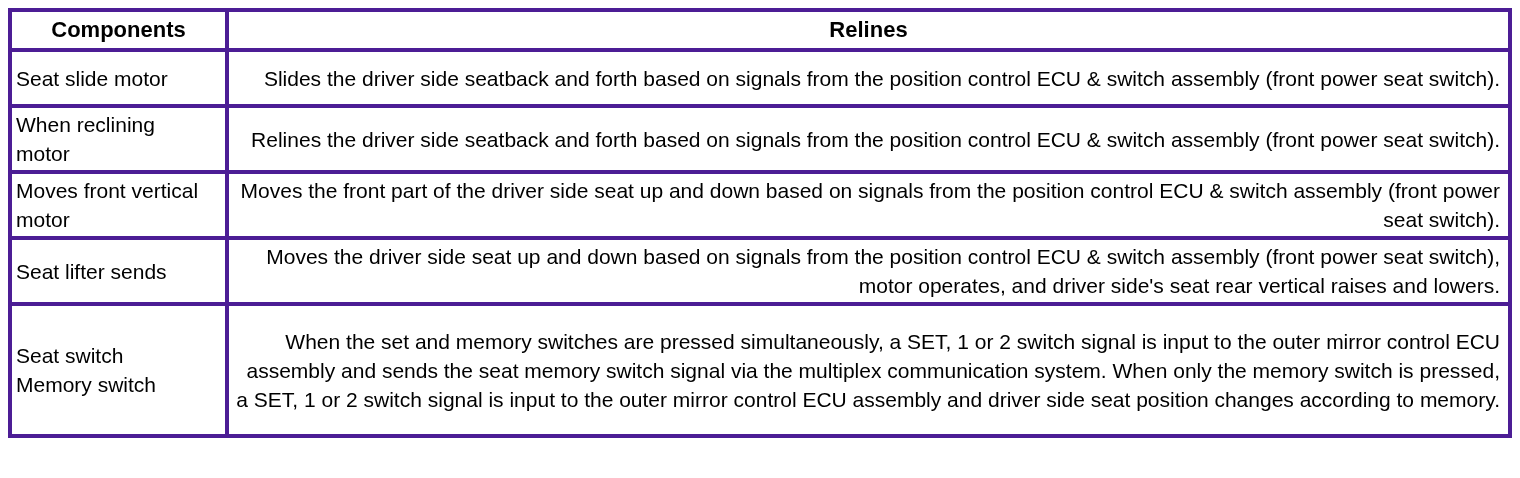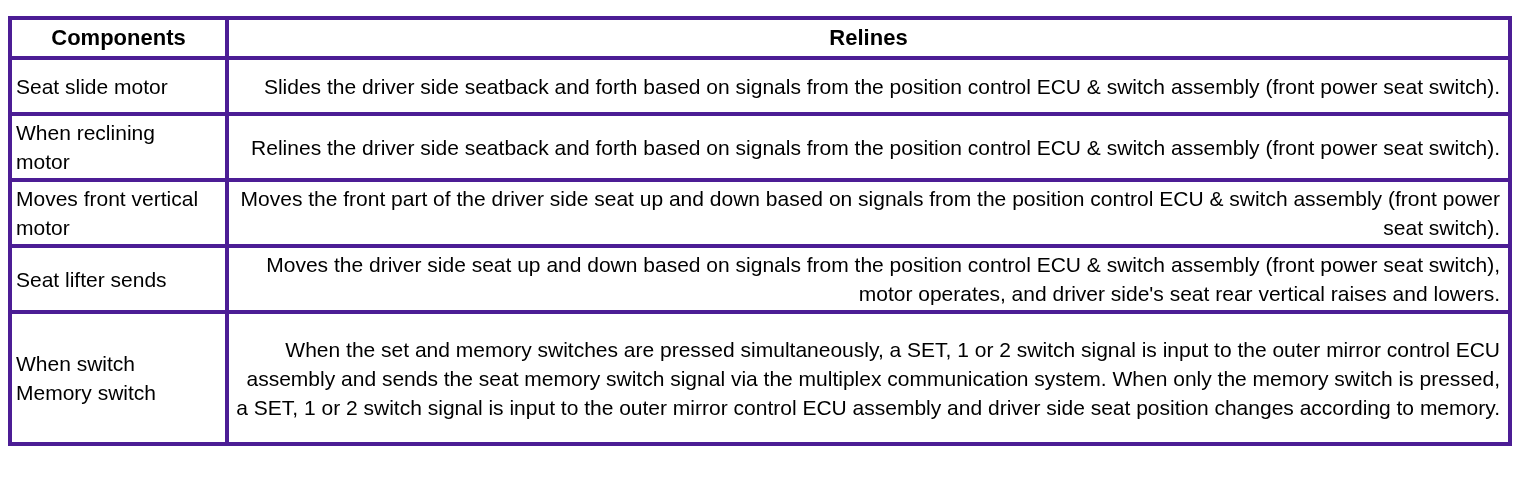--- a/index.html
+++ b/index.html
@@ -17,21 +17,20 @@
     background: #ffffff;
   }
   table.spec-table {
     border-collapse: collapse;
     width: 100%;
     table-layout: fixed;
     background: #ffffff;
   }
   table.spec-table, table.spec-table th, table.spec-table td {
     border: 4px solid #4c1d95;
-    margin-top: 8px;
   }
   table.spec-table {
     border-width: 3px;
   }
   th.col-comp { width: 209px; }
   th {
     font-size: 22px;
     font-weight: bold;
     text-align: center;
     vertical-align: middle;
@@ -79,19 +78,19 @@
       <tr class="row-std">
         <td class="comp">Moves front vertical
 motor</td>
         <td class="func">Moves the front part of the driver side seat up and down based on signals from the position control ECU &amp; switch assembly (front power seat switch).</td>
       </tr>
       <tr class="row-std">
         <td class="comp">Seat lifter sends</td>
         <td class="func">Moves the driver side seat up and down based on signals from the position control ECU &amp; switch assembly (front power seat switch), motor operates, and driver side's seat rear vertical raises and lowers.</td>
       </tr>
       <tr class="row-tall">
-        <td class="comp">When switch
+        <td class="comp">Seat switch
 Memory switch</td>
         <td class="func">When the set and memory switches are pressed simultaneously, a SET, 1 or 2 switch signal is input to the outer mirror control ECU assembly and sends the seat memory switch signal via the multiplex communication system. When only the memory switch is pressed, a SET, 1 or 2 switch signal is input to the outer mirror control ECU assembly and driver side seat position changes according to memory.</td>
       </tr>
     </tbody>
   </table>
 </div>
 
 </body></html>

